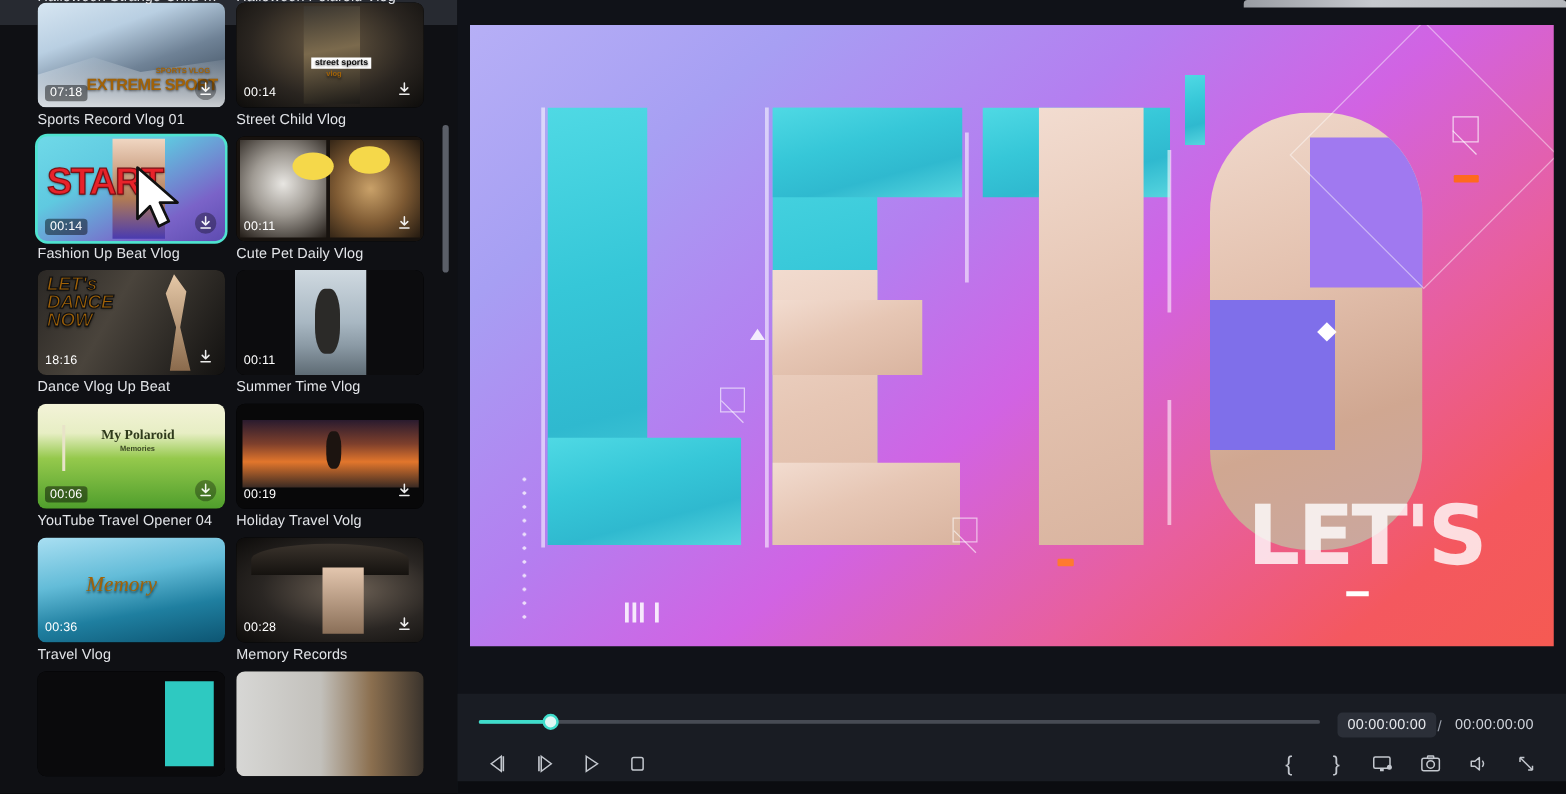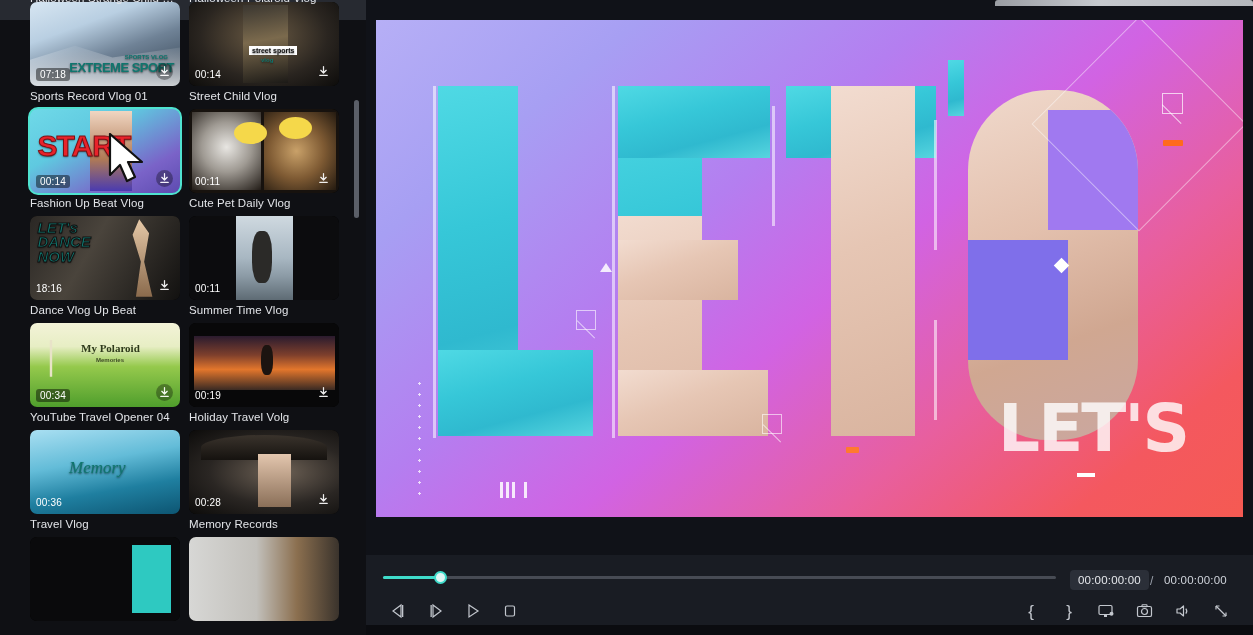--- a/index.html
+++ b/index.html
@@ -84,21 +84,21 @@
   .art-snow {
     background:
       linear-gradient(160deg,#d7e6f2 0%,#b9cfe2 30%,#6f8296 58%,#2d3b4a 100%);
   }
   .art-snow:after {
     content:""; position:absolute; left:0; bottom:0; width:100%; height:52%;
     background: linear-gradient(180deg,rgba(255,255,255,.0),rgba(255,255,255,.75));
     clip-path: polygon(0 40%,30% 8%,55% 35%,100% 12%,100% 100%,0 100%);
   }
   .ovl-txt {
-    position:absolute; color:#0f766e; font-weight:bold; line-height:1;
+    position:absolute; color:#a16207; font-weight:bold; line-height:1;
     text-shadow: 0 1px 2px rgba(0,0,0,.6);
   }
   .art-street {
     background: radial-gradient(ellipse at 50% 40%, #6b5b44 0%, #2a2520 60%, #0d0c0b 100%);
   }
   .poster {
     position:absolute; left:36%; top:4%; width:30%; height:92%;
     background: linear-gradient(170deg,#3a3630,#7b6a4d 45%,#1c1a17);
   }
   .art-start {
@@ -357,21 +357,21 @@
               <div class="dur plain">00:11</div>
             </div>
             <div class="card-title">Summer Time Vlog</div>
           </div>
           <div class="card">
             <div class="thumb">
               <div class="art art-travel4"></div>
               <div style="position:absolute;left:6%;top:20%;width:16%;height:44%;background:#e8e3c8;clip-path:polygon(45% 0,55% 0,55% 100%,45% 100%);"></div>
               <div class="ovl-txt" style="left:34%;top:24%;font-size:11px;color:#2f3a1c;font-family:'Liberation Serif',serif;text-shadow:none;">My Polaroid</div>
               <div class="ovl-txt" style="left:44%;top:40%;font-size:6px;color:#3d4a25;text-shadow:none;">Memories</div>
-              <div class="dur">00:34</div>
+              <div class="dur">00:06</div>
               <div class="dl circle">
                 <svg viewBox="0 0 17 17">
                   <path d="M8.5 3.5 L8.5 9.5 M5.8 7.3 L8.5 10 L11.2 7.3" fill="none" stroke="#fff" stroke-width="1.25" stroke-linecap="round" stroke-linejoin="round"></path>
                   <path d="M4.8 12.4 L12.2 12.4" stroke="#fff" stroke-width="1.25" stroke-linecap="round"></path>
                 </svg>
               </div>
             </div>
             <div class="card-title">YouTube Travel Opener 04</div>
           </div>
           <div class="card">

